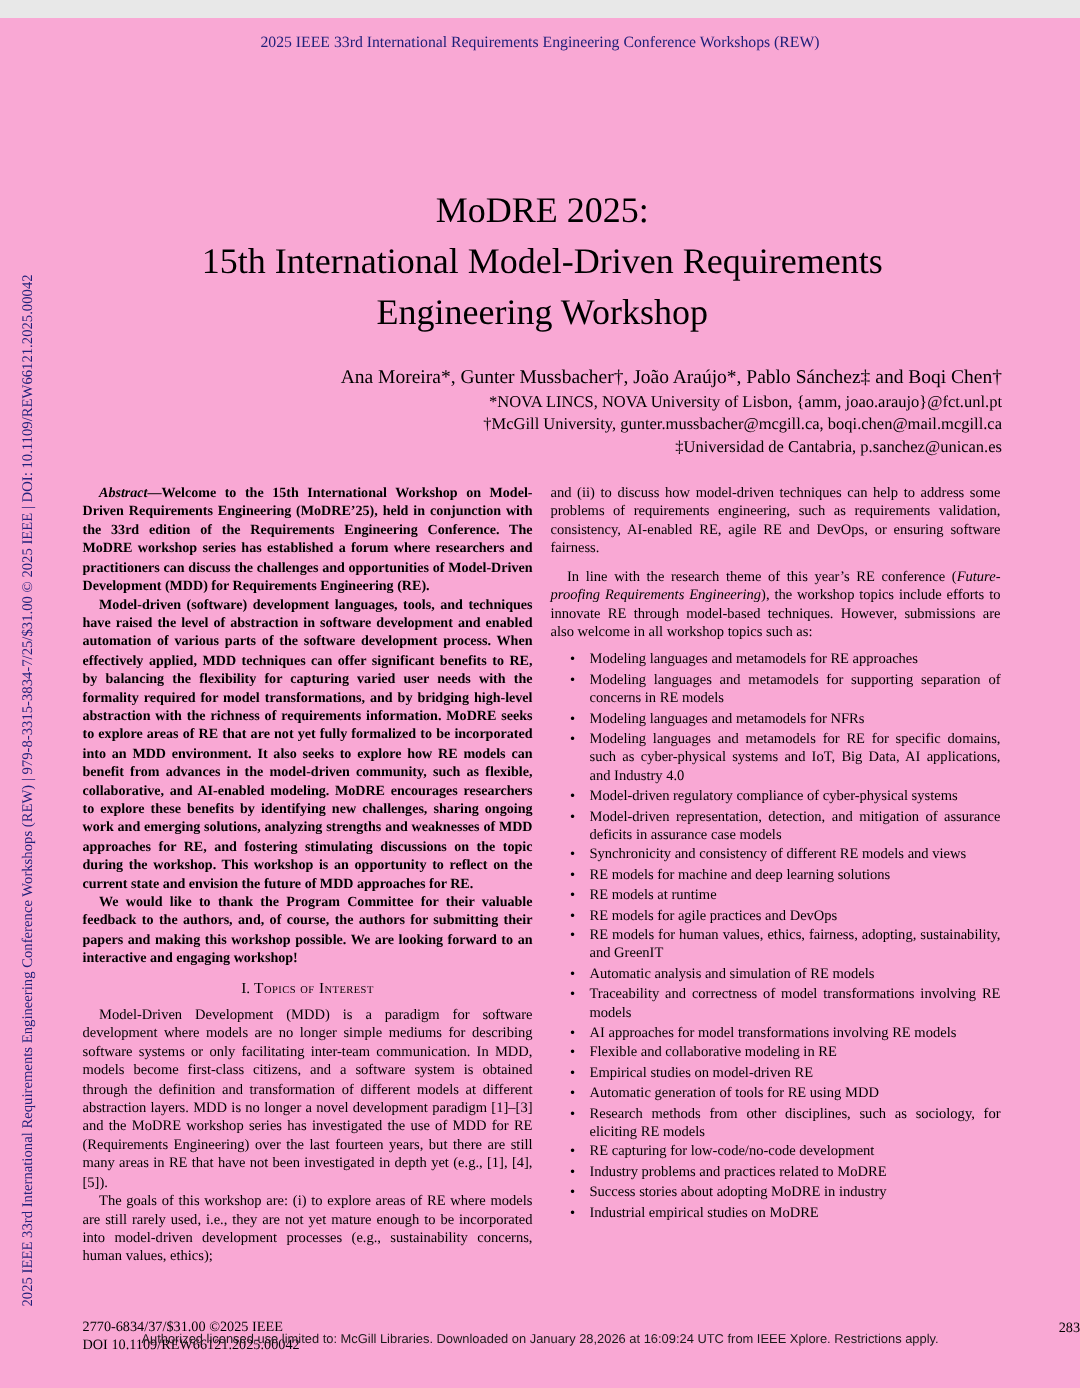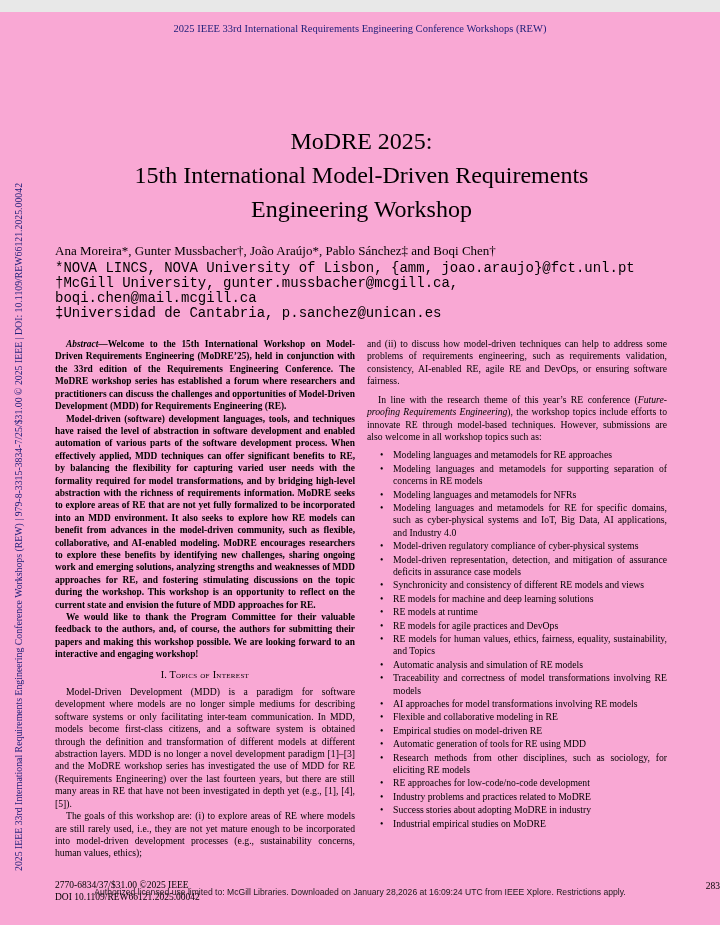--- a/index.html
+++ b/index.html
@@ -27,22 +27,22 @@
     font-size:9.8px;
     color:#20207a;
   }
   .content {
     position:absolute;
     left:55px; top:96px;
     width:613px;
   }
   .title { text-align:center; font-size:24px; line-height:34px; font-weight:400; }
   .title span { display:block; }
-  .authors { text-align:left; margin-top:17px; font-size:13px; line-height:16px; }
-  .affiliations { text-align:left; font-size:14px; line-height:15px; margin-top:2px;font-family:Liberation Mono, monospace; }
+  .authors { text-align:right; margin-top:17px; font-size:13px; line-height:16px; }
+  .affiliations { text-align:right; font-size:11px; line-height:15px; margin-top:2px; }
   .affiliations div { display:block; }
   .columns {
     display:flex; gap:12px; margin-top:17px;
     text-align:justify;
   }
   .col { width:300px; font-size:9.7px; line-height:12.4px; }
   .col p { margin:0; text-indent:11px; }
   .abstract p { font-weight:bold; font-size:9.4px; line-height:12.4px; }
   .abstract .lead { font-style:italic; }
   .section-heading {
@@ -120,29 +120,29 @@
           <li>Modeling languages and metamodels for RE approaches</li>
           <li>Modeling languages and metamodels for supporting separation of concerns in RE models</li>
           <li>Modeling languages and metamodels for NFRs</li>
           <li>Modeling languages and metamodels for RE for specific domains, such as cyber-physical systems and IoT, Big Data, AI applications, and Industry 4.0</li>
           <li>Model-driven regulatory compliance of cyber-physical systems</li>
           <li>Model-driven representation, detection, and mitigation of assurance deficits in assurance case models</li>
           <li>Synchronicity and consistency of different RE models and views</li>
           <li>RE models for machine and deep learning solutions</li>
           <li>RE models at runtime</li>
           <li>RE models for agile practices and DevOps</li>
-          <li>RE models for human values, ethics, fairness, equality, sustainability, and Topics</li>
+          <li>RE models for human values, ethics, fairness, adopting, sustainability, and GreenIT</li>
           <li>Automatic analysis and simulation of RE models</li>
           <li>Traceability and correctness of model transformations involving RE models</li>
           <li>AI approaches for model transformations involving RE models</li>
           <li>Flexible and collaborative modeling in RE</li>
           <li>Empirical studies on model-driven RE</li>
           <li>Automatic generation of tools for RE using MDD</li>
           <li>Research methods from other disciplines, such as sociology, for eliciting RE models</li>
-          <li>RE approaches for low-code/no-code development</li>
+          <li>RE capturing for low-code/no-code development</li>
           <li>Industry problems and practices related to MoDRE</li>
           <li>Success stories about adopting MoDRE in industry</li>
           <li>Industrial empirical studies on MoDRE</li>
         </ul>
       </div>
 
     </div>
   </div>
 
   <div class="footer-copy">

